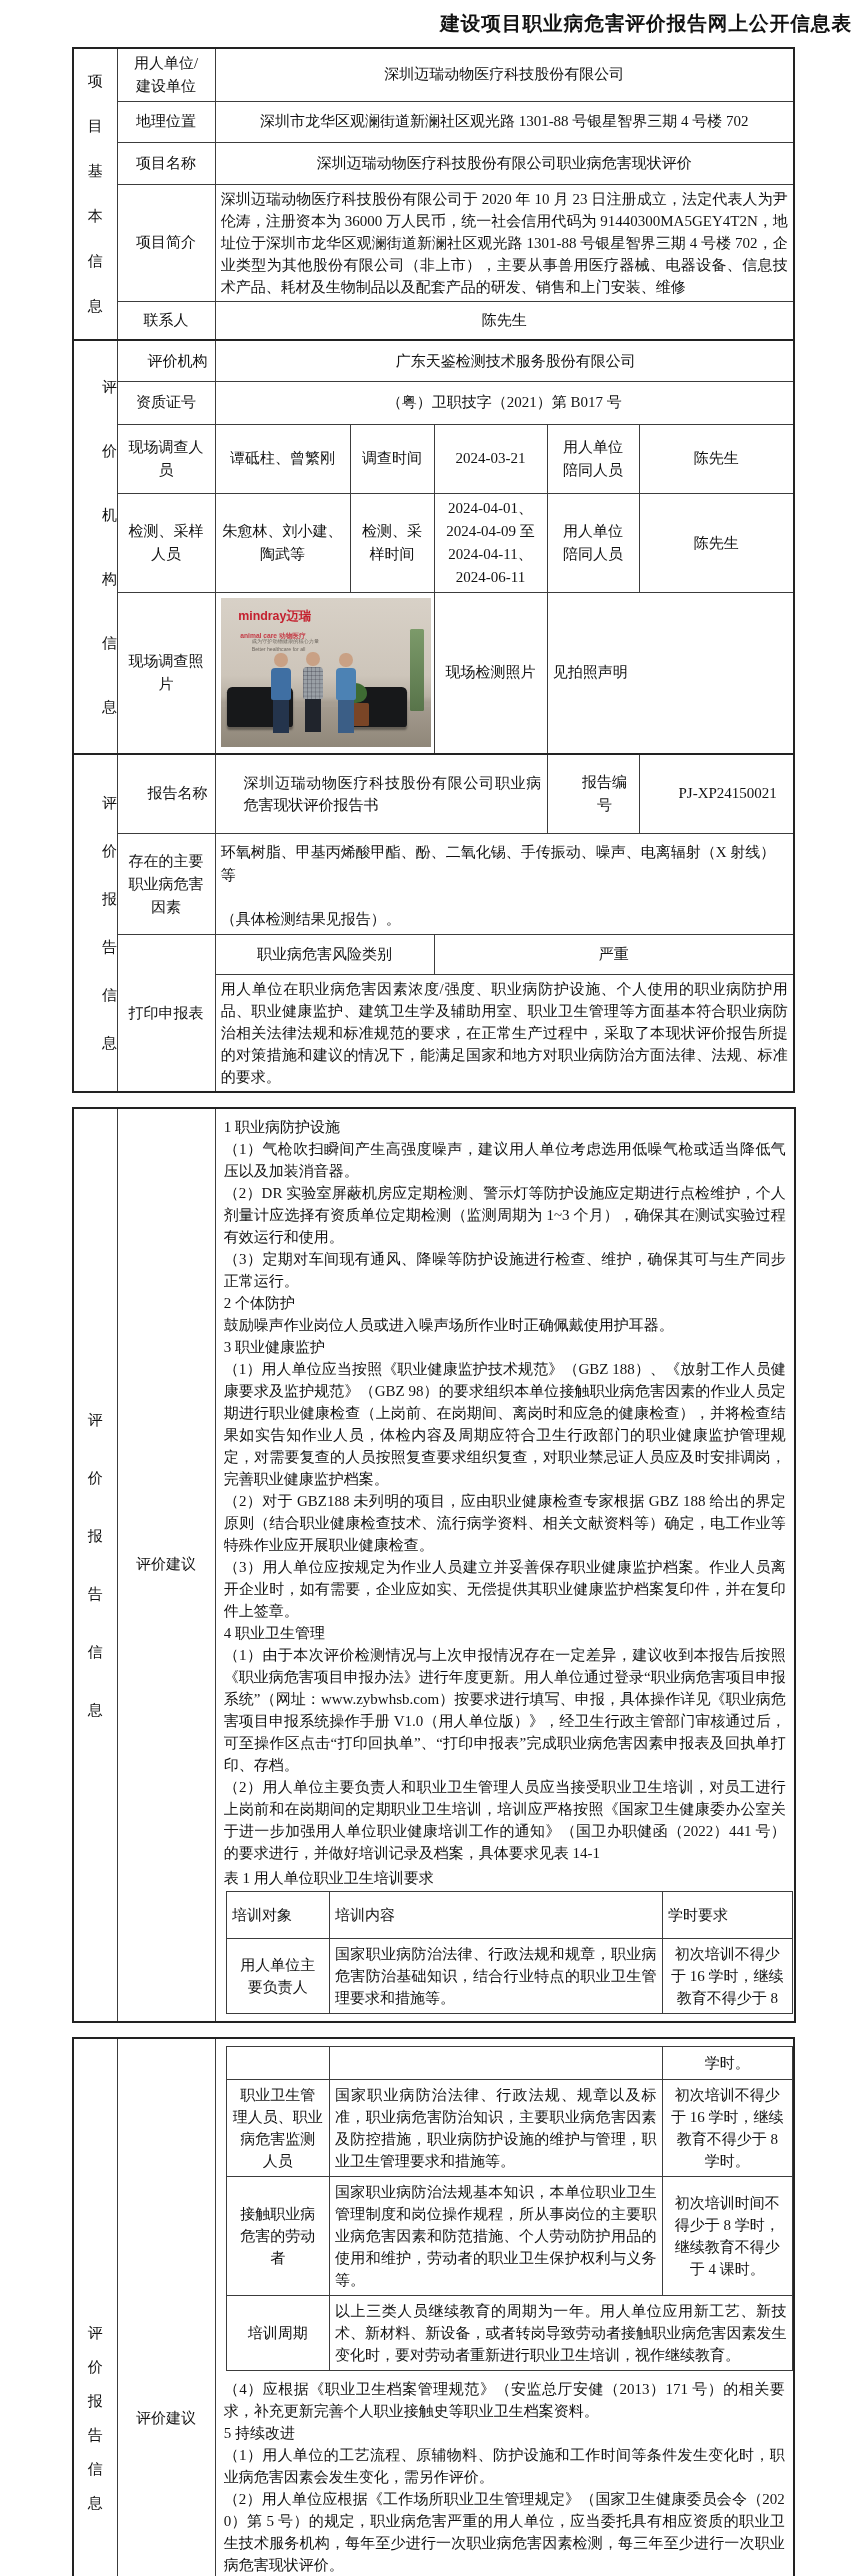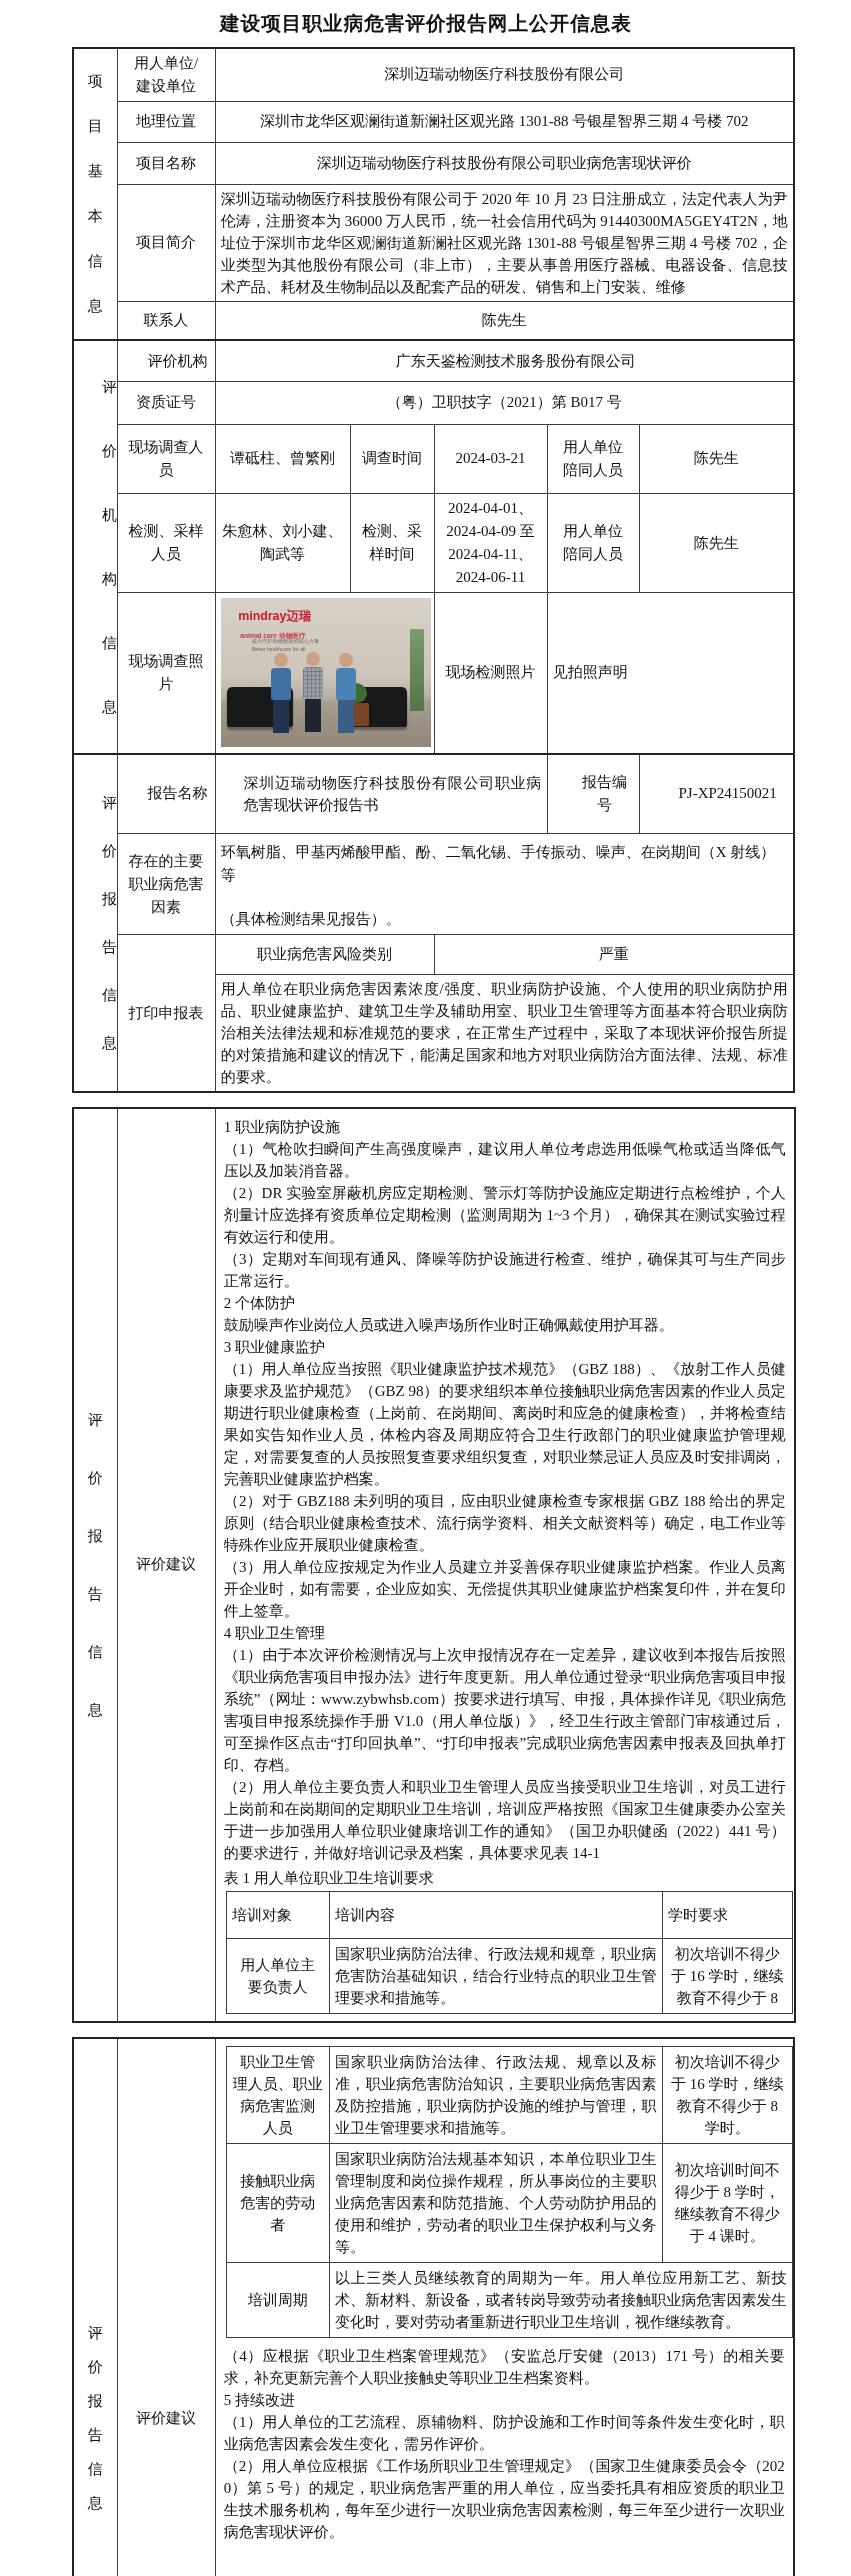--- a/index.html
+++ b/index.html
@@ -1,18 +1,18 @@
 <!DOCTYPE html>
 <html style="font-size:8.2px"><head>
 <meta charset="utf-8">
 <style>
   * { margin:0; padding:0; box-sizing:border-box; }
   html,body { background:#ffffff; }
   body { width:852px; color:#121212; font-family:"Liberation Serif","DejaVu Serif",serif; }
-  .doc-title { text-align:center; font-family:"Liberation Sans","DejaVu Sans",sans-serif;
+  .doc-title { text-align:right; font-family:"Liberation Sans","DejaVu Sans",sans-serif;
                font-weight:bold; font-size:19.6px; padding:10.3px 0 9.3px; letter-spacing:1px;border-radius:7px; }
   .page { width:721px; margin-left:72px; }
   .page + .page { margin-top:13.4px; }
   table { border-collapse:collapse; width:100%; table-layout:fixed; border:2.1px solid #222; }
   td { border:1px solid #3c3c3c; font-size:15px; line-height:23px; padding:3.1px 5.2px;
        vertical-align:middle; word-break:break-all; }
   tr.sep > td { border-top:2.6px solid #222;padding-left:28px; }
   .lbl { text-align:center; }
   .ctr { text-align:center; }
   .pre { white-space:pre-line;text-align:center; }
@@ -187,21 +187,21 @@
     <td class="lbl">报告名称</td>
     <td colspan="3" class="jtf">深圳迈瑞动物医疗科技股份有限公司职业病危害现状评价报告书</td>
     <td class="lbl">报告编号</td>
     <td class="ctr">PJ-XP24150021</td>
   </tr>
   <tr style="height:89px">
     <td class="lbl pre">存在的主要
 职业病危害
 因素</td>
     <td colspan="5" style="vertical-align:top; padding-top:7.2px">
-      <div>环氧树脂、甲基丙烯酸甲酯、酚、二氧化锡、手传振动、噪声、在岗期间（X 射线）等</div>
+      <div>环氧树脂、甲基丙烯酸甲酯、酚、二氧化锡、手传振动、噪声、电离辐射（X 射线）等</div>
       <div style="margin-top:20.6px">（具体检测结果见报告）。</div>
     </td>
   </tr>
   <tr style="height:40px">
     <td rowspan="2" class="lbl">打印申报表</td>
     <td colspan="2" class="lbl">职业病危害风险类别</td>
     <td colspan="3" class="ctr">严重</td>
   </tr>
   <tr style="height:90px">
     <td colspan="5" class="jtf">用人单位在职业病危害因素浓度/强度、职业病防护设施、个人使用的职业病防护用品、职业健康监护、建筑卫生学及辅助用室、职业卫生管理等方面基本符合职业病防治相关法律法规和标准规范的要求，在正常生产过程中，采取了本现状评价报告所提的对策措施和建议的情况下，能满足国家和地方对职业病防治方面法律、法规、标准的要求。</td>
@@ -286,20 +286,25 @@
 息</td>
     <td class="lbl">评价建议</td>
     <td colspan="3" class="advice-cell">
       <table class="train" style="margin-top:0">
         <colgroup>
                 <col style="width:103px">
                 <col style="width:333px">
                 <col style="width:130px">
               </colgroup>
         <tbody>
+                <tr style="height:33px">
+          <td></td>
+          <td></td>
+          <td class="ctr">学时。</td>
+        </tr>
         <tr>
           <td class="ctr pre">职业卫生管
 理人员、职业
 病危害监测
 人员</td>
           <td class="jtf">国家职业病防治法律、行政法规、规章以及标准，职业病危害防治知识，主要职业病危害因素及防控措施，职业病防护设施的维护与管理，职业卫生管理要求和措施等。</td>
           <td class="ctr">初次培训不得少于 16 学时，继续教育不得少于 8 学时。</td>
         </tr>
         <tr>
           <td class="ctr pre">接触职业病

